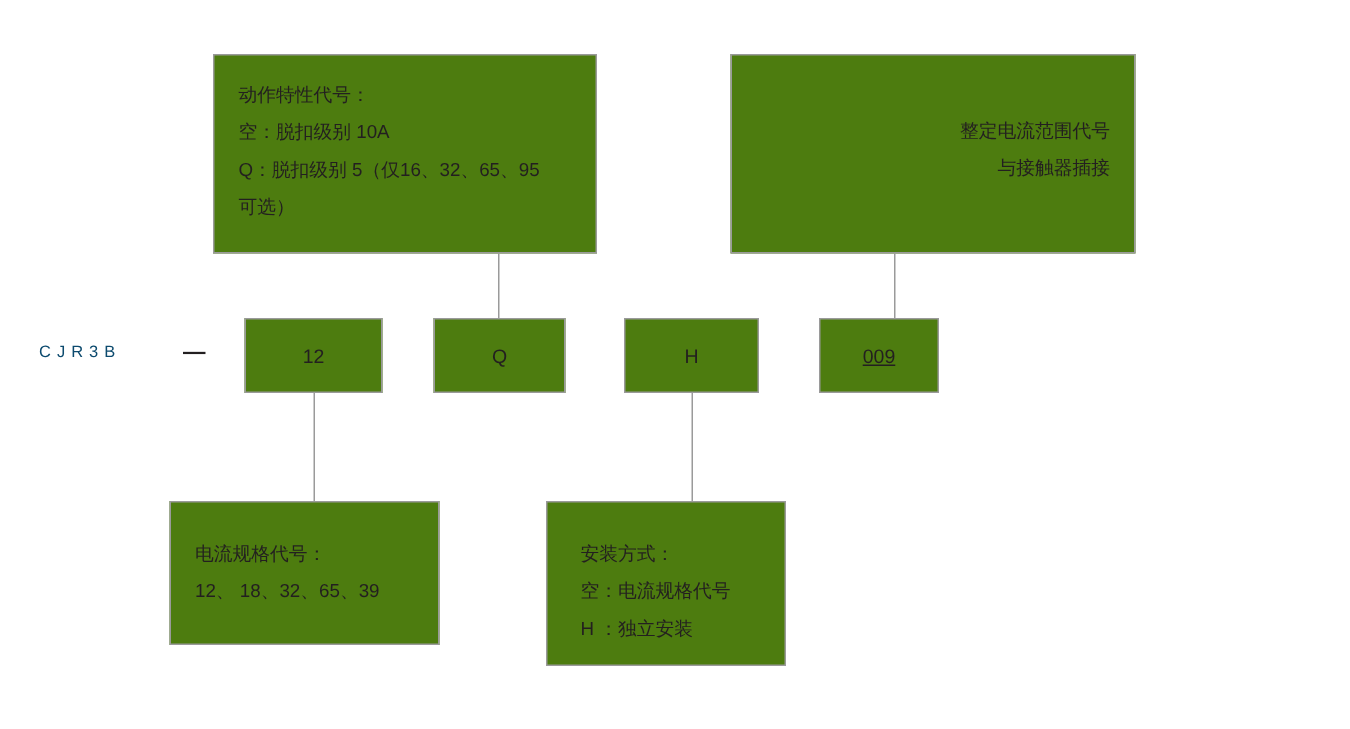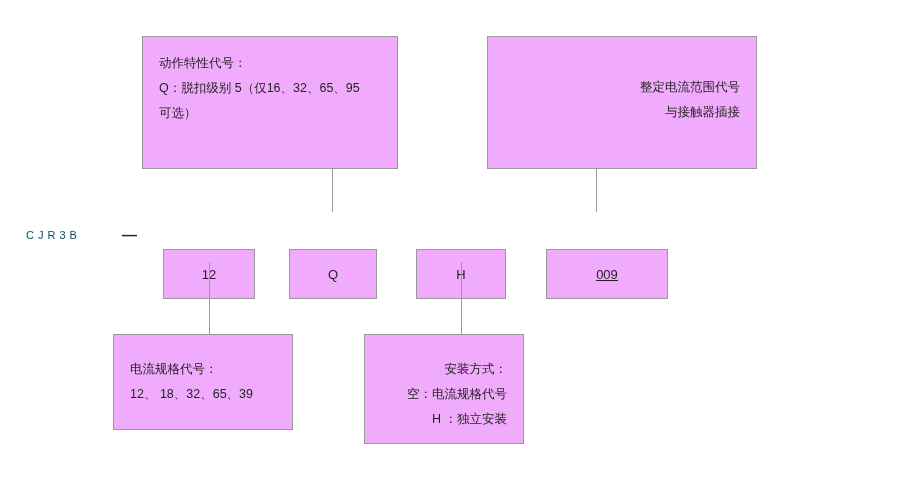--- a/index.html
+++ b/index.html
@@ -15,39 +15,38 @@
     overflow: hidden;
   }
   #canvas {
     position: relative;
     width: 900px;
     height: 486px;
   }
   .box {
     position: absolute;
     border: 1px solid #9a9a9a;
-    background: #f0abfc;
+    background: #4d7c0f;
     box-sizing: border-box;
   }
   .text-box {
     padding: 14px 16px;
     font-size: 12.5px;
     line-height: 25px;
     color: #231f20;
   }
   .text-box .line {
     white-space: nowrap;
   }
   .code-box {
     display: flex;
     align-items: center;
     justify-content: center;
     font-size: 13px;
     color: #231f20;
-    margin-top: 37px;
   }
   .connector {
     position: absolute;
     background: #9a9a9a;
   }
   .v-line { width: 1px; }
   .prefix {
     position: absolute;
     font-size: 11px;
     letter-spacing: 4px;
@@ -61,20 +60,21 @@
     font-weight: 600;
   }
 </style>
 </head>
 <body>
 
 <div id="canvas">
 
   <div class="box text-box" style="left:142px; top:36px; width:256px; height:133px;">
     <div class="line">动作特性代号：</div>
+    <div class="line">空：脱扣级别 10A</div>
     <div class="line">Q：脱扣级别 5（仅16、32、65、95</div>
     <div class="line">可选）</div>
   </div>
 
   <div class="box text-box" style="left:487px; top:36px; width:270px; height:133px; padding-top:38px; padding-left:72px;text-align:right;">
     <div class="line">整定电流范围代号</div>
     <div class="line">与接触器插接</div>
   </div>
 
   <div class="prefix" style="left:26px; top:229px;">CJR3B</div>
@@ -86,30 +86,30 @@
   </div>
 
   <div class="box code-box" style="left:289px; top:212px; width:88px; height:50px;">
     <span>Q</span>
   </div>
 
   <div class="box code-box" style="left:416px; top:212px; width:90px; height:50px;">
     <span>H</span>
   </div>
 
-  <div class="box code-box" style="left:546px; top:212px; width:122px; height:50px;text-decoration:underline;">
+  <div class="box code-box" style="left:546px; top:212px; width:80px; height:50px;text-decoration:underline;">
     <span>009</span>
   </div>
 
   <div class="box text-box" style="left:65px; top:334px; width:180px; height:96px; padding-top:22px;margin-left:48px;">
     <div class="line">电流规格代号：</div>
     <div class="line">12、  18、32、65、39</div>
   </div>
 
-  <div class="box text-box" style="left:364px; top:334px; width:160px; height:110px; padding-top:22px; padding-left:22px;text-align:right;">
+  <div class="box text-box" style="left:364px; top:334px; width:160px; height:110px; padding-top:22px; padding-left:22px;">
     <div class="line">安装方式：</div>
     <div class="line">空：电流规格代号</div>
     <div class="line">H ：独立安装</div>
   </div>
 
   <div class="connector v-line" style="left:332px; top:169px; height:43px;"></div>
 
   <div class="connector v-line" style="left:596px; top:169px; height:43px;"></div>
 
   <div class="connector v-line" style="left:209px; top:262px; height:72px;"></div>

